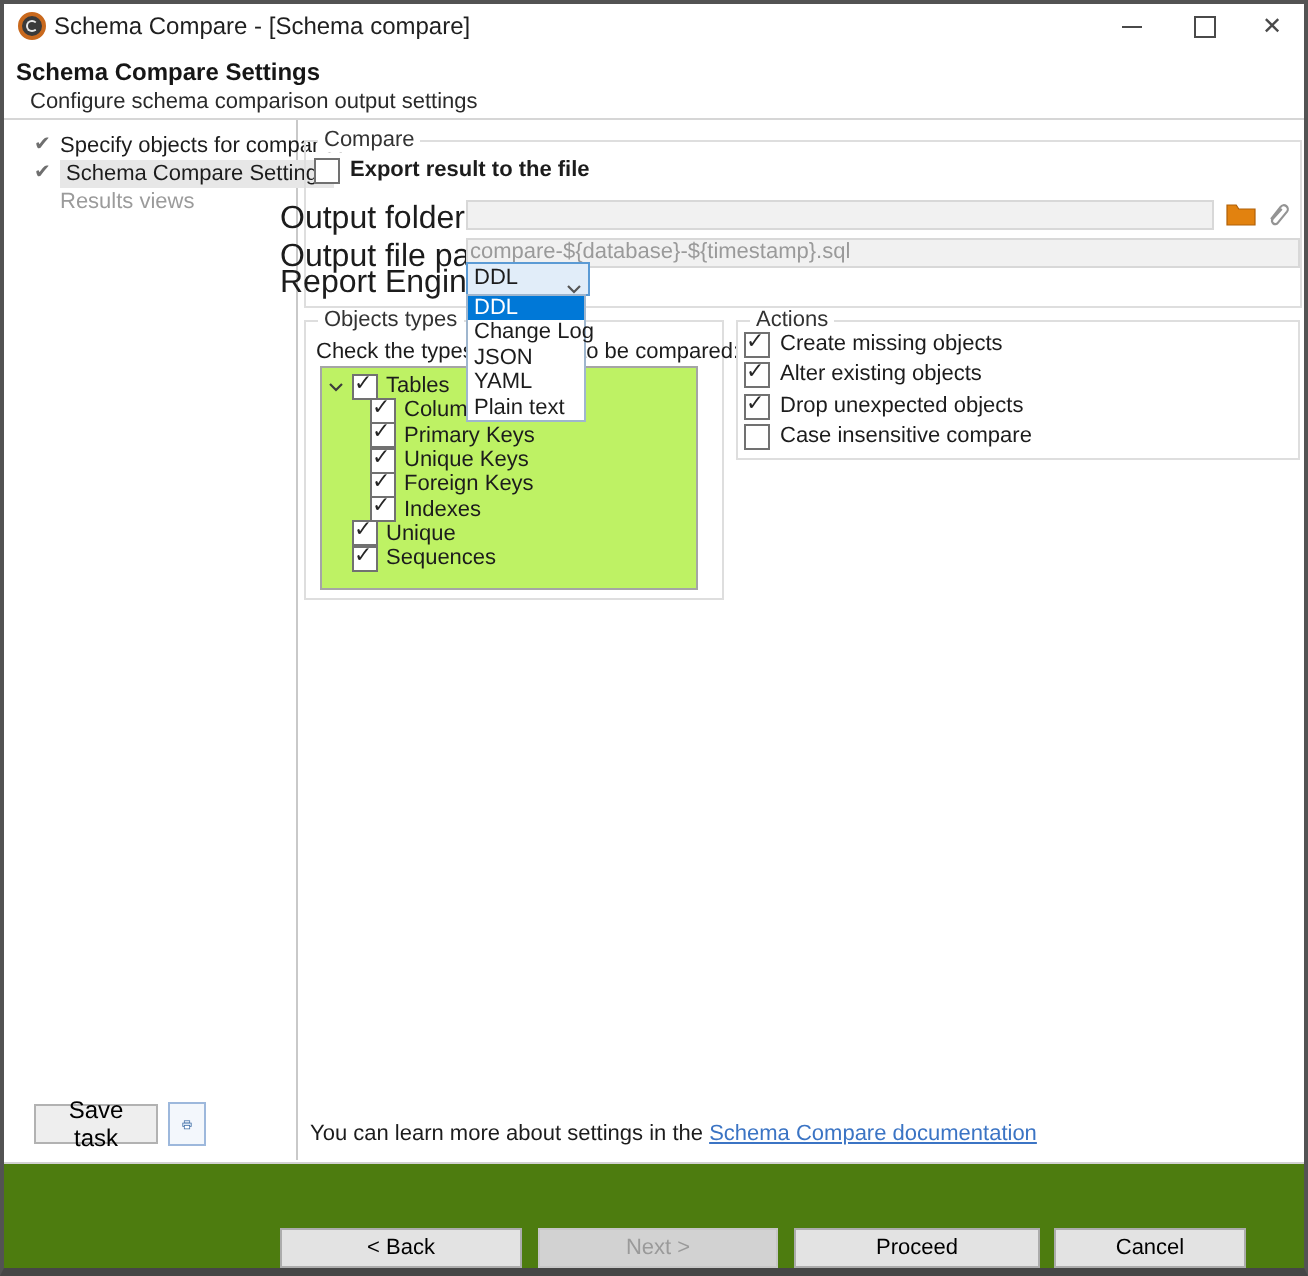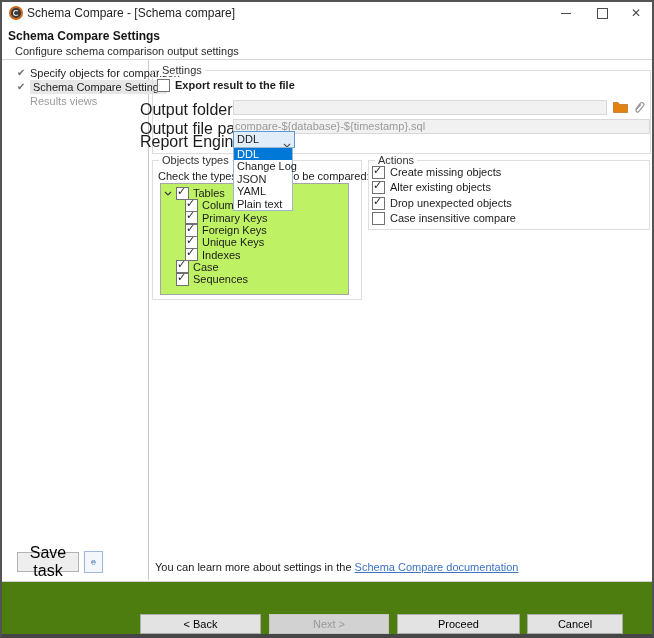--- a/index.html
+++ b/index.html
@@ -30,21 +30,21 @@
   
   .v-divider{position:absolute;left:148px;top:60px;width:1px;height:520px;background:#c9c9c9;}
   .steps{position:absolute;left:17px;top:66px;width:128px;}
   .step-row{display:flex;align-items:center;height:14px;font-size:11px;cursor:default;}
   .step-check{width:13px;color:#6f6f6f;font-size:10px;line-height:14px;flex:none;}
   .step-label{white-space:nowrap;}
   .step-label.active{background:#e7e7e7;padding:1px 3px;}
   .step-label.dim{color:#9b9b9b;}
 
   .save-btn{position:absolute;left:17px;top:552px;width:62px;height:20px;background:#eeeeee;
-            border:1px solid #b2b2b2;font-size:16px;display:flex;align-items:center;justify-content:center;}
+            border:1px solid #b2b2b2;font-size:12px;display:flex;align-items:center;justify-content:center;}
   .print-btn{position:absolute;left:84px;top:551px;width:19px;height:22px;background:#f3f7fc;
             border:1px solid #9db8dc;display:flex;align-items:center;justify-content:center;}
 
   
   .fs{position:absolute;border:1px solid #dedede;}
   .fs-legend{position:absolute;top:-7px;left:6px;background:#fff;padding:0 3px;font-size:11px;color:#333;}
   .fs-general{left:152px;top:70px;width:497px;height:82px;}
   .fs-objects{left:152px;top:160px;width:208px;height:138px;}
   .fs-actions{left:368px;top:160px;width:280px;height:68px;}
 
@@ -140,21 +140,21 @@
   <button class="save-btn">Save task</button>
   <button class="print-btn">
     <svg width="13" height="13" viewBox="0 0 13 13">
       <rect x="3" y="1" width="7" height="3" fill="none" stroke="#4472a8" stroke-width="1"></rect>
       <rect x="1" y="4" width="11" height="4.5" fill="#dce8f5" stroke="#4472a8" stroke-width="1"></rect>
       <rect x="3" y="7" width="7" height="4.5" fill="#fff" stroke="#4472a8" stroke-width="1"></rect>
     </svg>
   </button>
 
   <div class="fs fs-general">
-    <span class="fs-legend">Settings</span>
+    <span class="fs-legend">Compare</span>
   </div>
   <div class="export-row">
     <span class="cb" id="export-cb"></span>
     <span class="lbl">Export result to the file</span>
   </div>
 
   <div class="flabel" style="top:101px;">Output folder:</div>
   <div class="input-dis" style="left:233px;top:100px;width:371px;"></div>
   <div class="folder-btn">
     <svg width="15" height="12" viewBox="0 0 15 12">
@@ -204,34 +204,34 @@
       <div class="tree-row depth1">
         <span class="cb checked"></span>
         <span>Columns</span>
       </div>
       <div class="tree-row depth1">
         <span class="cb checked"></span>
         <span>Primary Keys</span>
       </div>
       <div class="tree-row depth1">
         <span class="cb checked"></span>
+        <span>Unique Keys</span>
+      </div>
+      <div class="tree-row depth1">
+        <span class="cb checked"></span>
         <span>Foreign Keys</span>
-      </div>
-      <div class="tree-row depth1">
-        <span class="cb checked"></span>
-        <span>Unique Keys</span>
       </div>
       <div class="tree-row depth1">
         <span class="cb checked"></span>
         <span>Indexes</span>
       </div>
       <div class="tree-row depth0">
         <span class="chev-slot"></span>
         <span class="cb checked"></span>
-        <span>Case</span>
+        <span>Unique</span>
       </div>
       <div class="tree-row depth0">
         <span class="chev-slot"></span>
         <span class="cb checked"></span>
         <span>Sequences</span>
       </div>
     </div>
 
   <div class="fs fs-actions">
     <span class="fs-legend">Actions</span>

